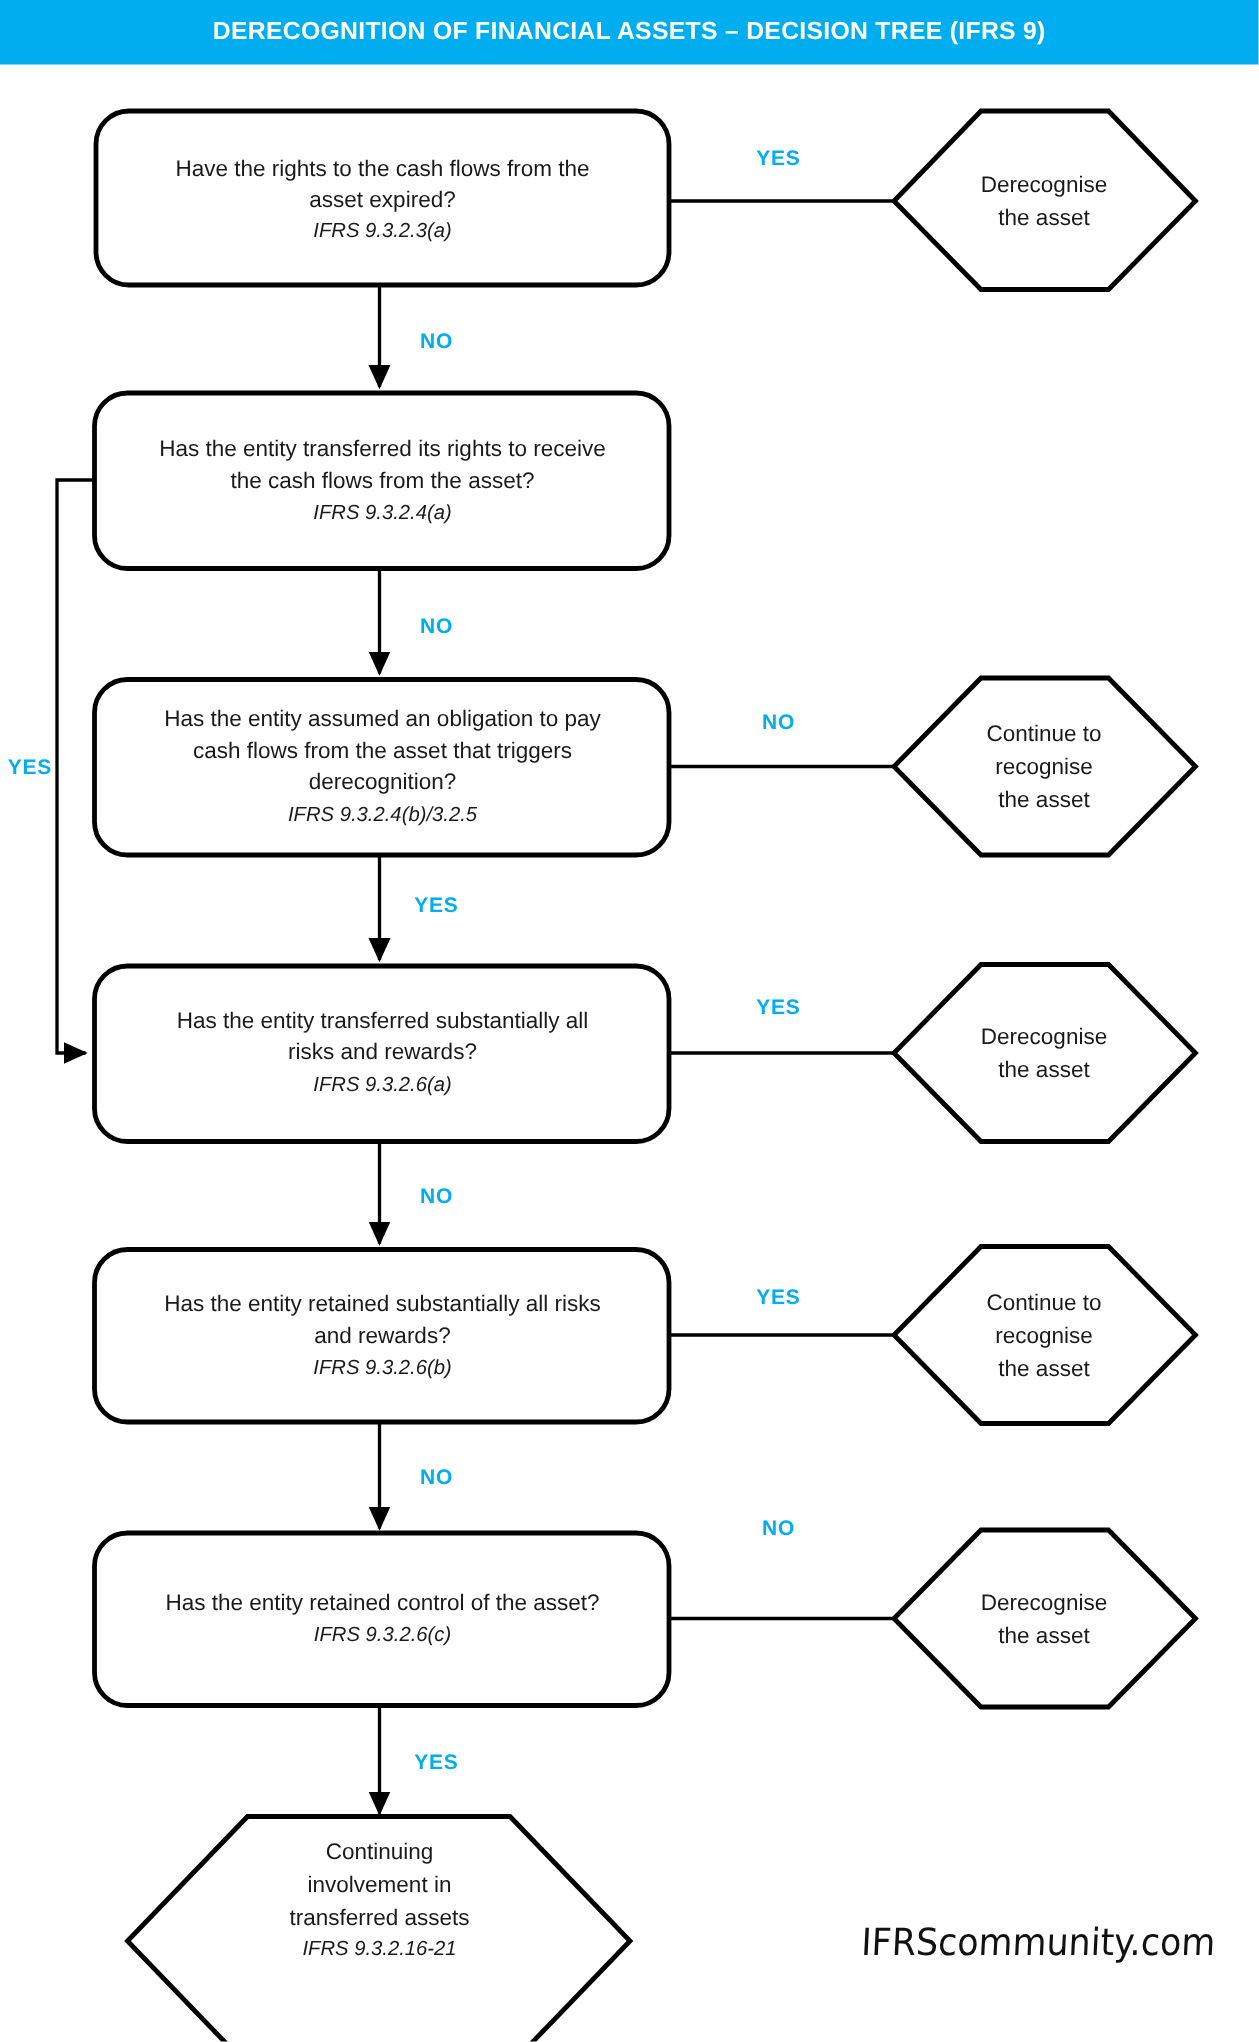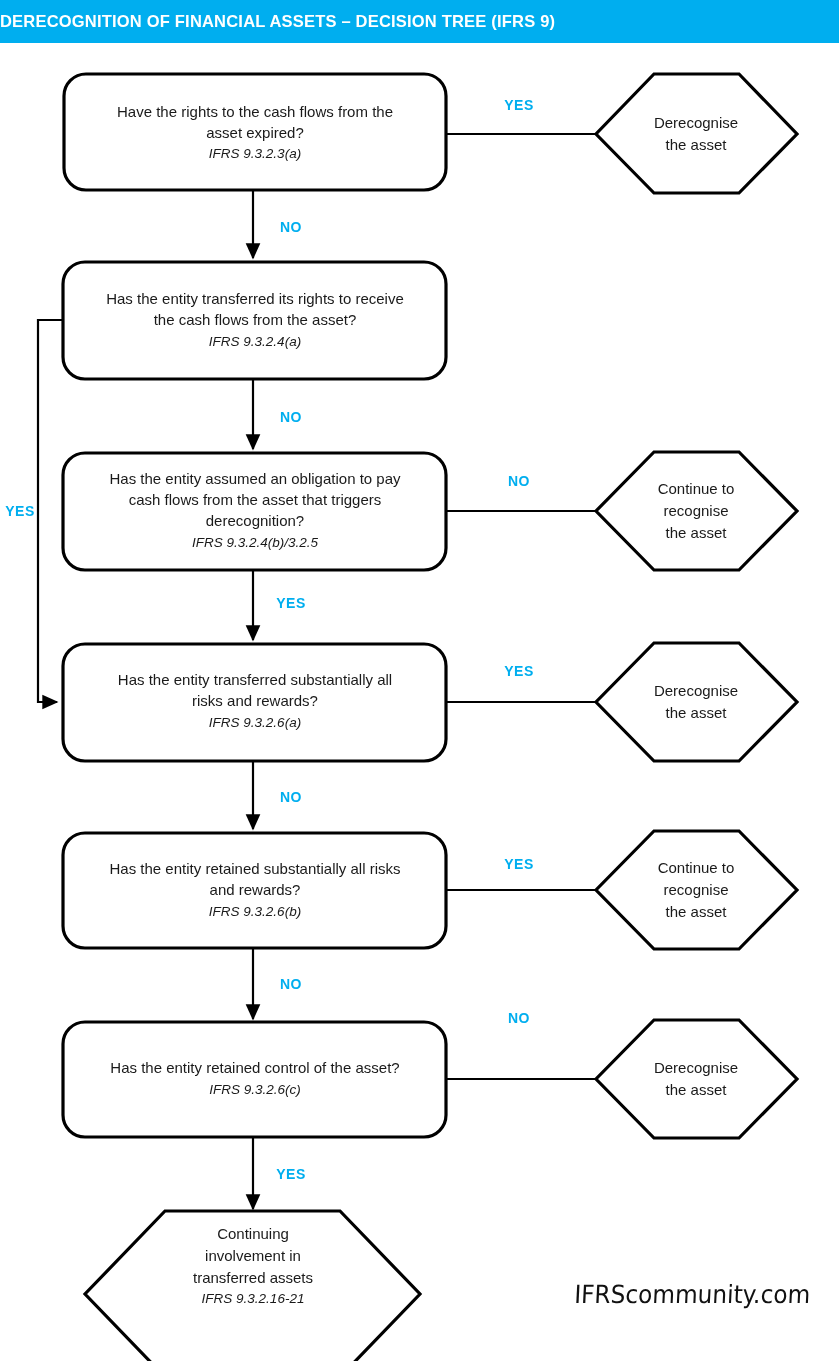--- a/index.html
+++ b/index.html
@@ -26,21 +26,21 @@
     width: 839px;
     height: 43px;
     background: #00AEEF;
   }
   .header-title {
     position: absolute;
     top: 0; left: 0;
     width: 839px;
     height: 43px;
     line-height: 43px;
-    text-align: left;
+    text-align: center;
     color: #ffffff;
     font-family: "Liberation Sans", sans-serif;
     font-weight: bold;
     font-size: 16.5px;
     letter-spacing: 0.2px;
     white-space: nowrap;
   }
   svg.flow {
     position: absolute;
     top: 0; left: 0;

